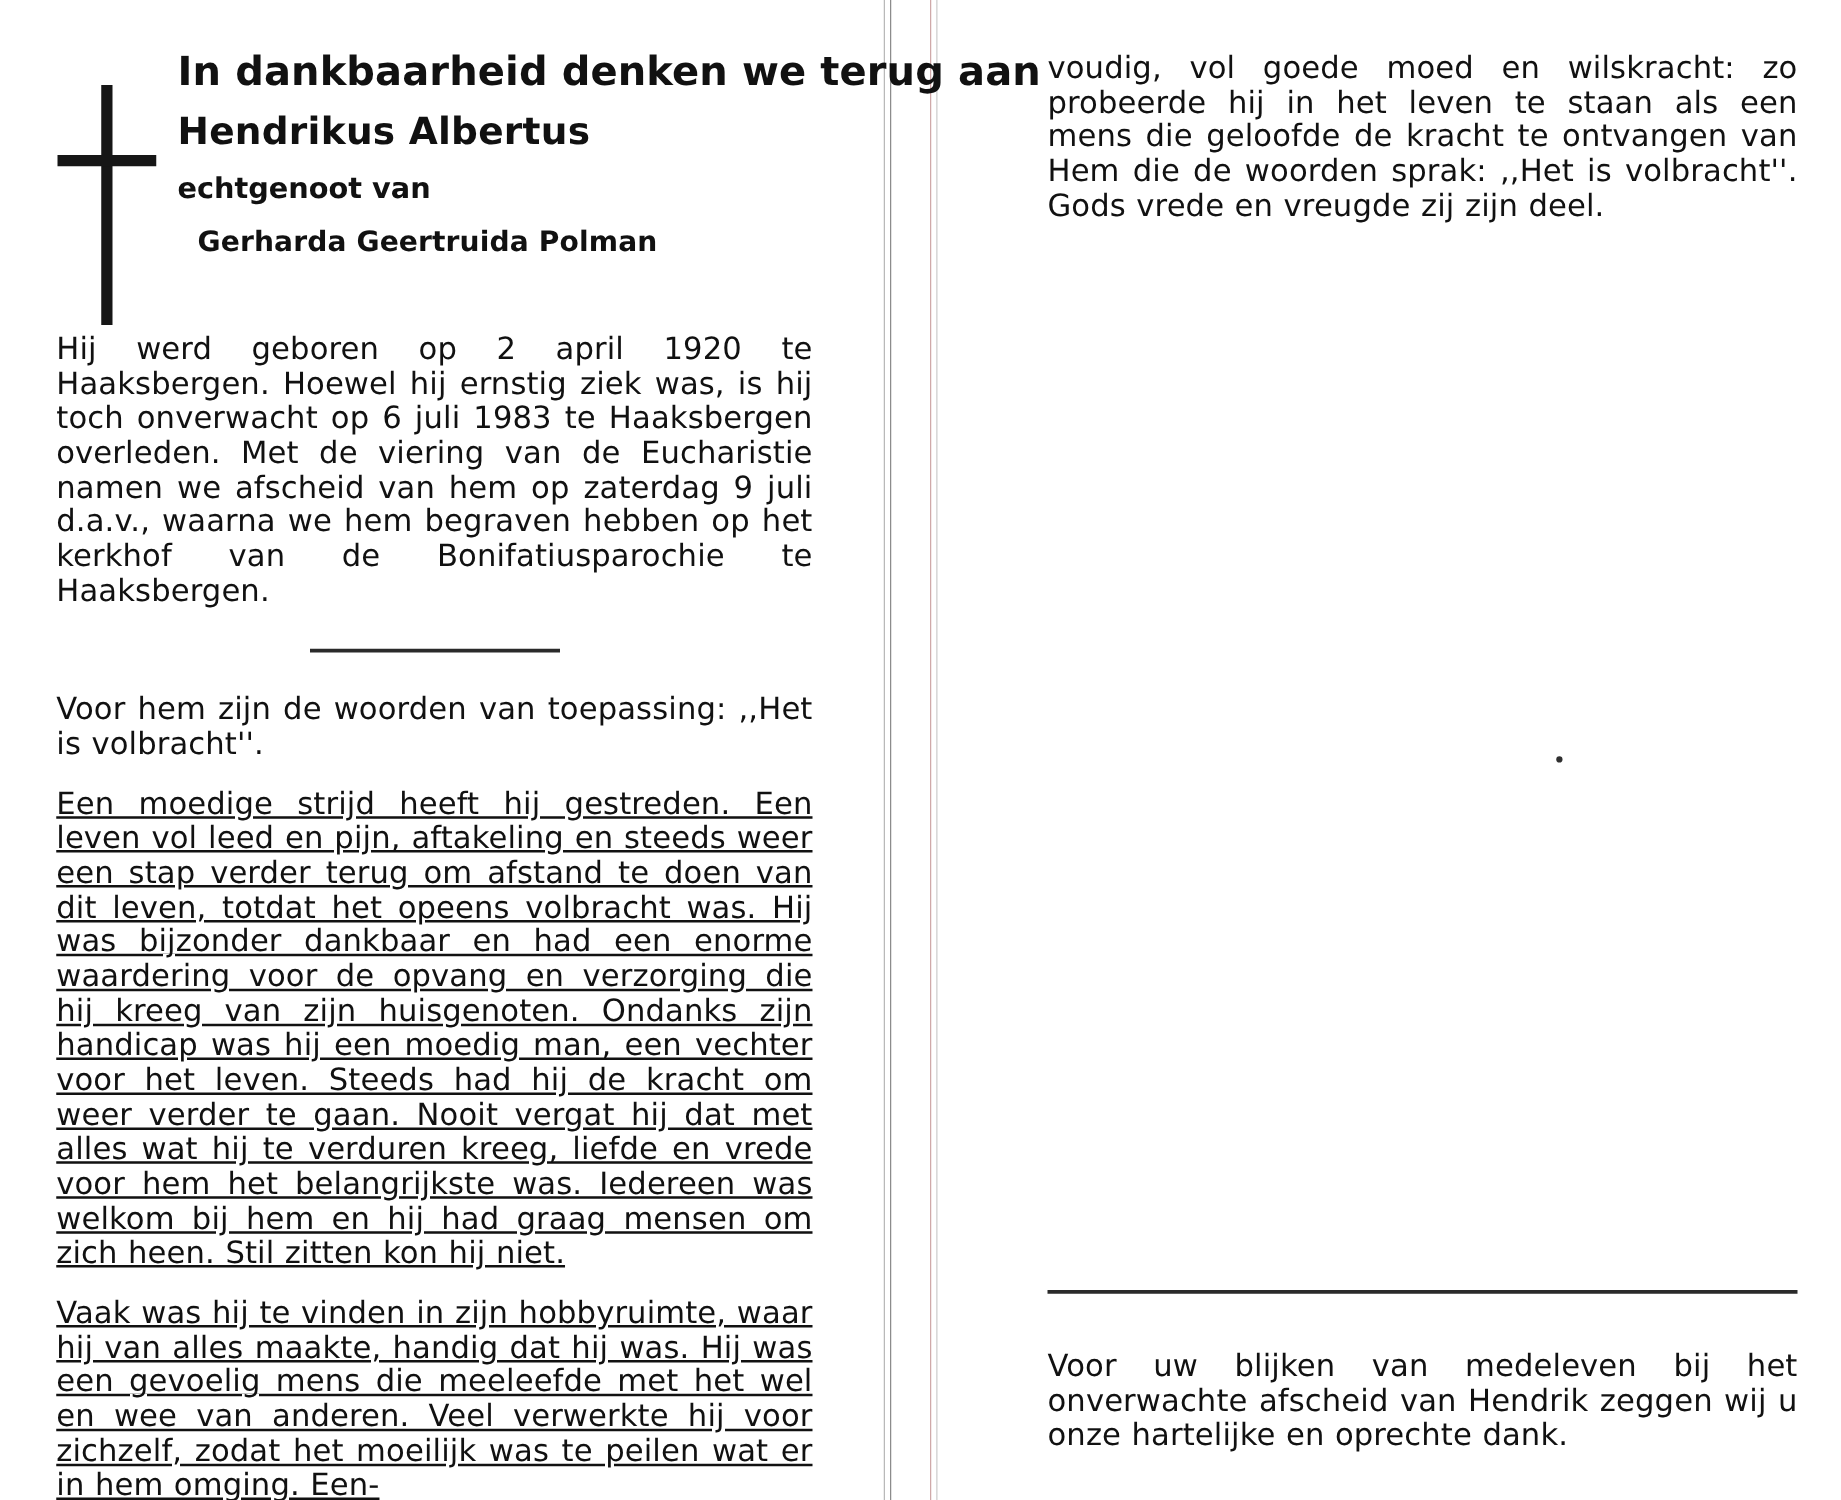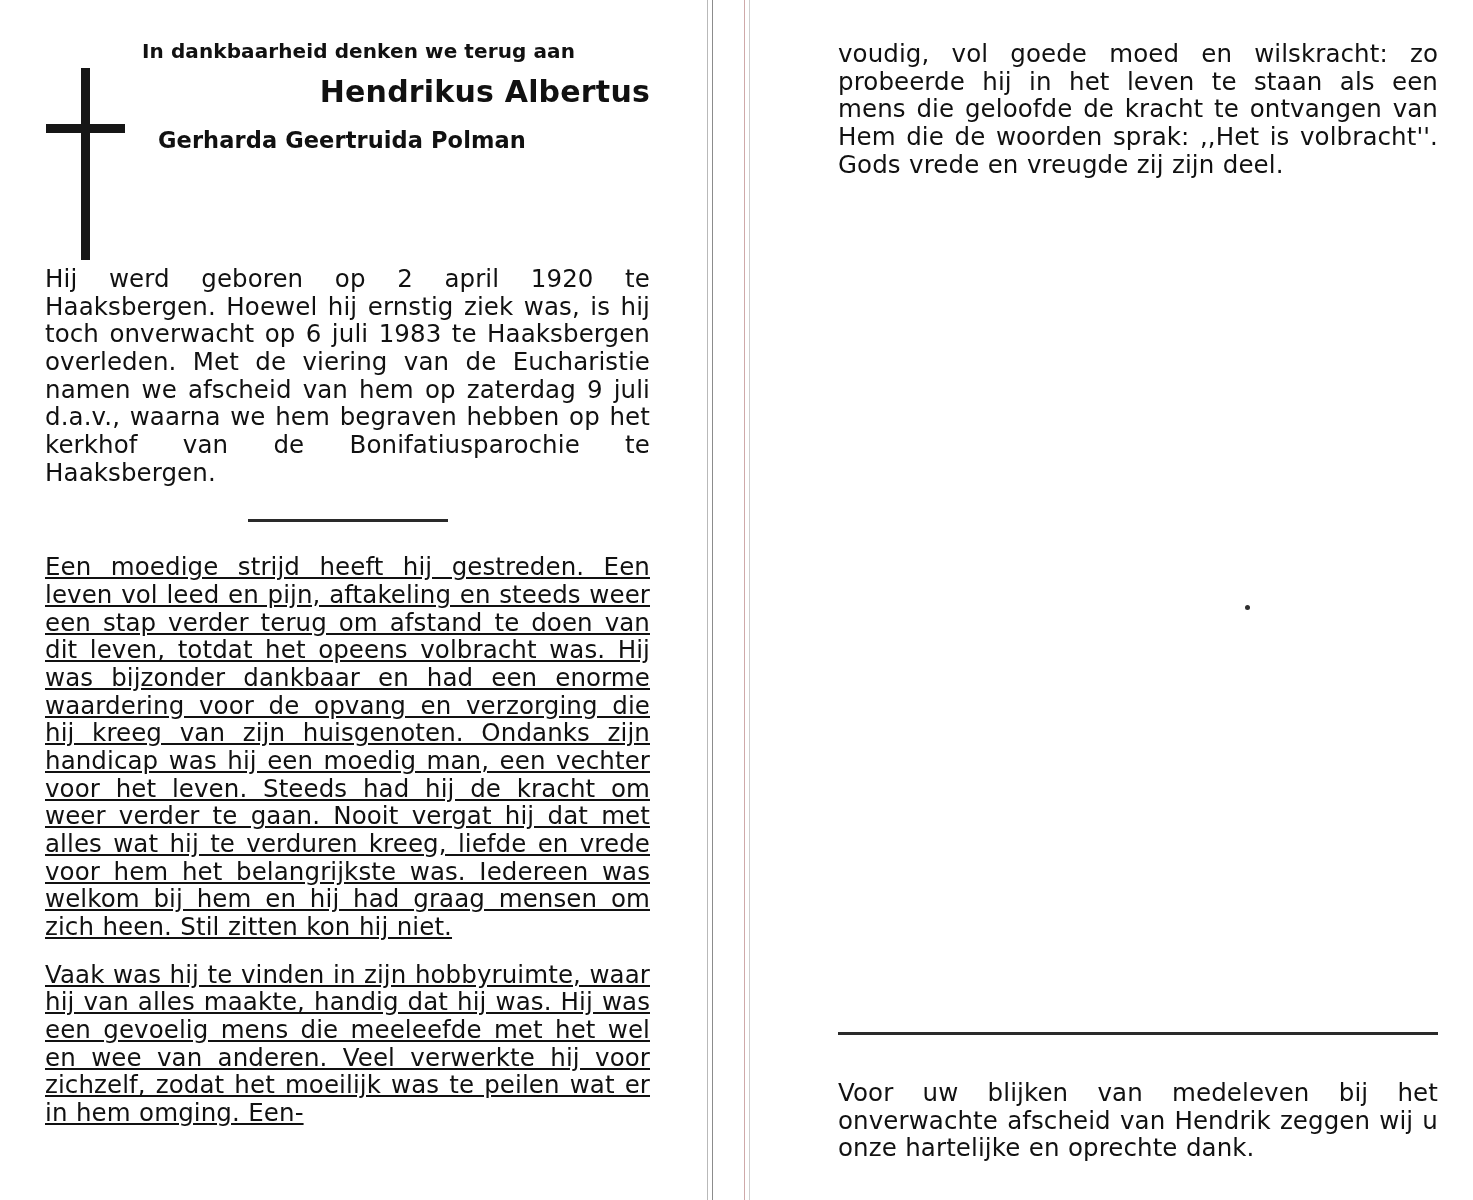--- a/index.html
+++ b/index.html
@@ -52,34 +52,33 @@
     content: "";
     position: absolute;
     left: -35px;
     top: 56px;
     width: 79px;
     height: 9px;
     background: #161616;
   }
 
   .intro-line {
-    font-size: 20px;
+    font-size: 32px;
     font-weight: 700;
     letter-spacing: 0.1px;
     line-height: 1.12;
     margin: 0 0 12px 0;
     white-space: nowrap;
   }
   .name {
     font-size: 30px;
     font-weight: 700;
     line-height: 1.22;
     margin: 0;
     letter-spacing: 0.2px;
-    text-align: right;
   }
   .spouse-label {
     font-size: 23px;
     font-weight: 700;
     margin: 14px 0 2px 0;
     line-height: 1.15;
   }
   .spouse-name {
     font-size: 22.5px;
     font-weight: 700;
@@ -152,27 +151,29 @@
   <div class="fold fold-c"></div>
   <div class="fold fold-d"></div>
   <div class="speck"></div>
 
   <div class="col-left">
 
     <div class="head-block">
       <div class="cross"></div>
       <p class="intro-line">In dankbaarheid denken we terug aan</p>
       <p class="name">Hendrikus Albertus</p>
+      <p class="spouse-label">echtgenoot van</p>
       <p class="spouse-name">Gerharda Geertruida Polman</p>
     </div>
 
     <p class="body-text p-bio">Hij werd geboren op 2 april 1920 te Haaksbergen. Hoewel hij ernstig ziek was, is hij toch onverwacht op 6 juli 1983 te Haaksbergen overleden. Met de viering van de Eucharistie namen we afscheid van hem op zaterdag 9 juli d.a.v., waarna we hem begraven hebben op het kerkhof van de Bonifatiusparochie te Haaksbergen.</p>
 
     <div class="rule-short"></div>
 
+    <p class="body-text">Voor hem zijn de woorden van toepassing: ,,Het is volbracht''.</p>
 
     <p class="body-text p-gap">Een moedige strijd heeft hij gestreden. Een leven vol leed en pijn, aftakeling en steeds weer een stap verder terug om afstand te doen van dit leven, totdat het opeens volbracht was. Hij was bijzonder dankbaar en had een enorme waardering voor de opvang en verzorging die hij kreeg van zijn huisgenoten. Ondanks zijn handicap was hij een moedig man, een vechter voor het leven. Steeds had hij de kracht om weer verder te gaan. Nooit vergat hij dat met alles wat hij te verduren kreeg, liefde en vrede voor hem het belangrijkste was. Iedereen was welkom bij hem en hij had graag mensen om zich heen. Stil zitten kon hij niet.</p>
 
     <p class="body-text p-gap">Vaak was hij te vinden in zijn hobbyruimte, waar hij van alles maakte, handig dat hij was. Hij was een gevoelig mens die meeleefde met het wel en wee van anderen. Veel verwerkte hij voor zichzelf, zodat het moeilijk was te peilen wat er in hem omging. Een-</p>
 
   </div>
 
   <div class="col-right">
     <p class="body-text">voudig, vol goede moed en wilskracht: zo probeerde hij in het leven te staan als een mens die geloofde de kracht te ontvangen van Hem die de woorden sprak: ,,Het is volbracht''. Gods vrede en vreugde zij zijn deel.</p>
   </div>

